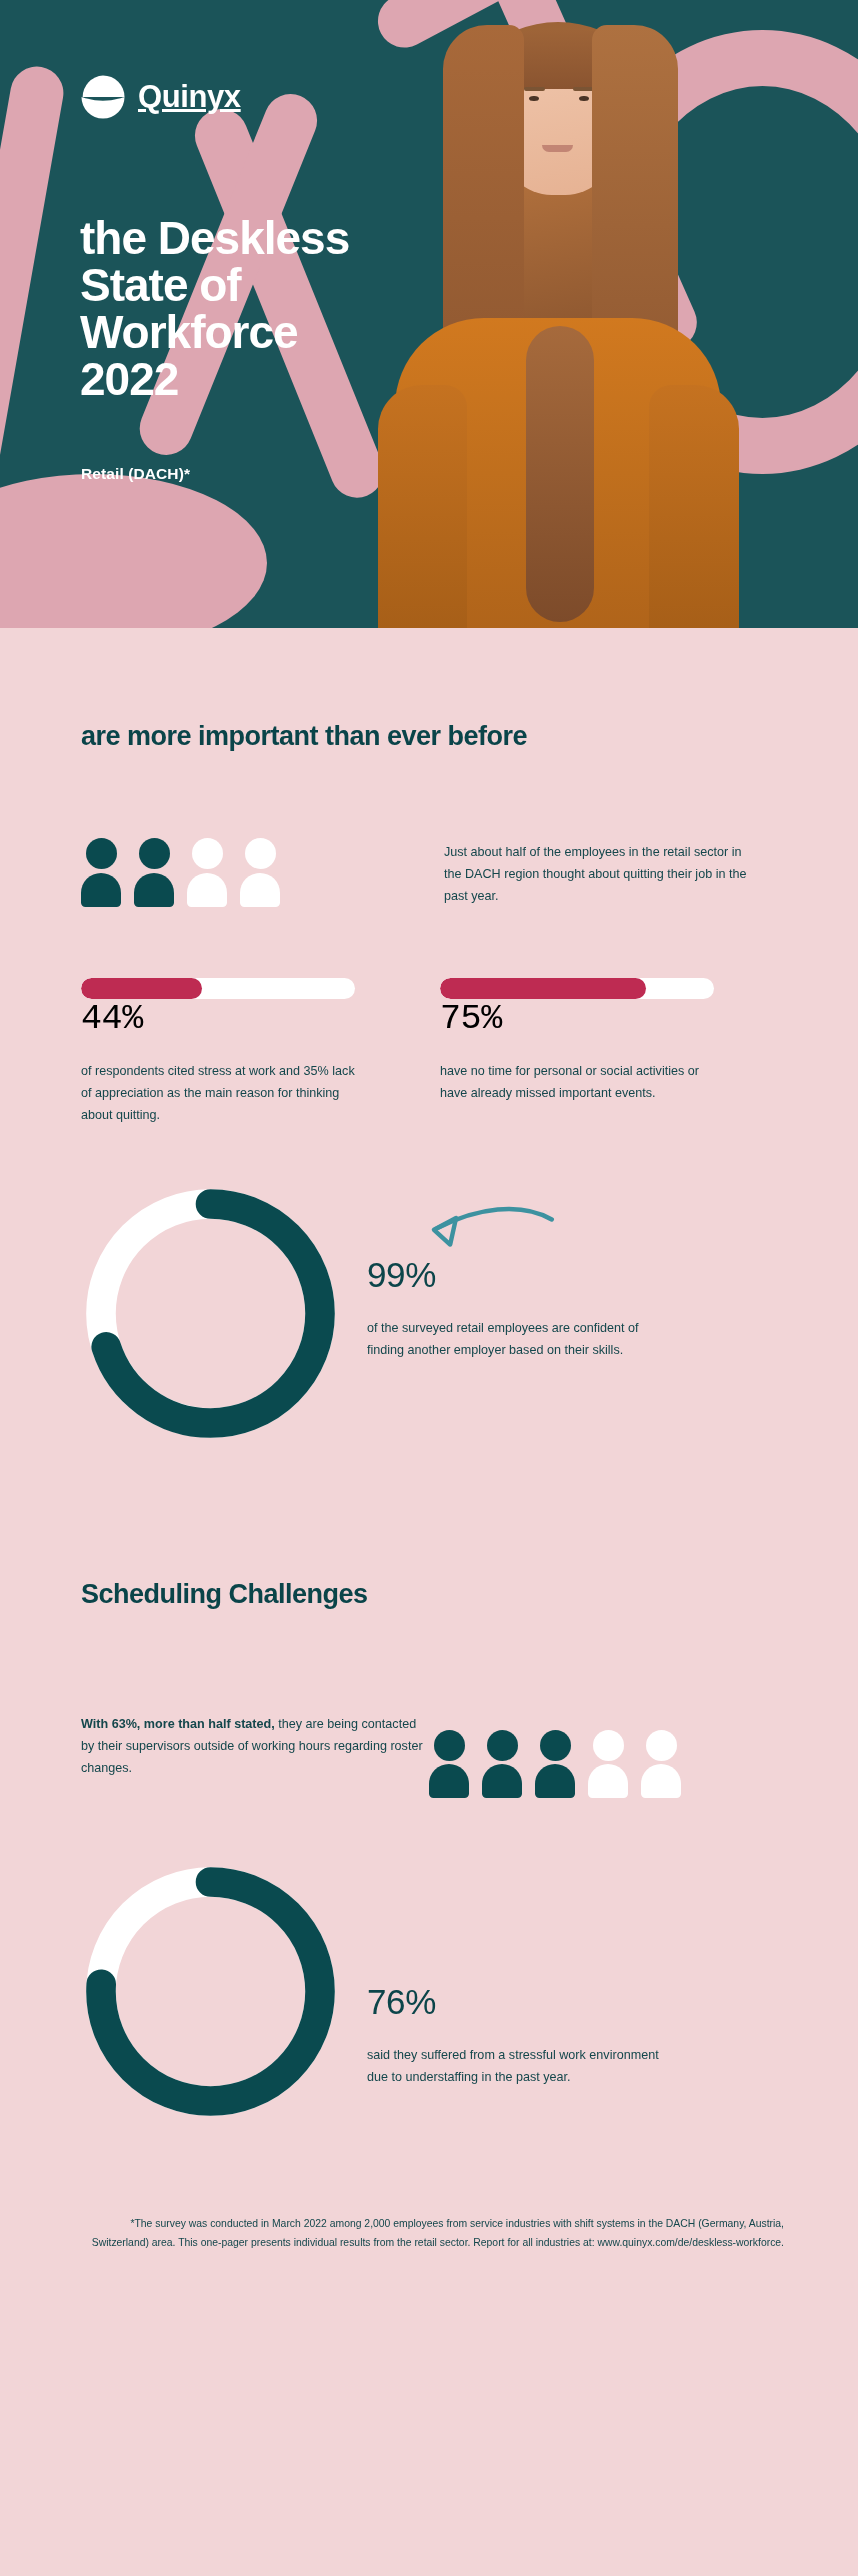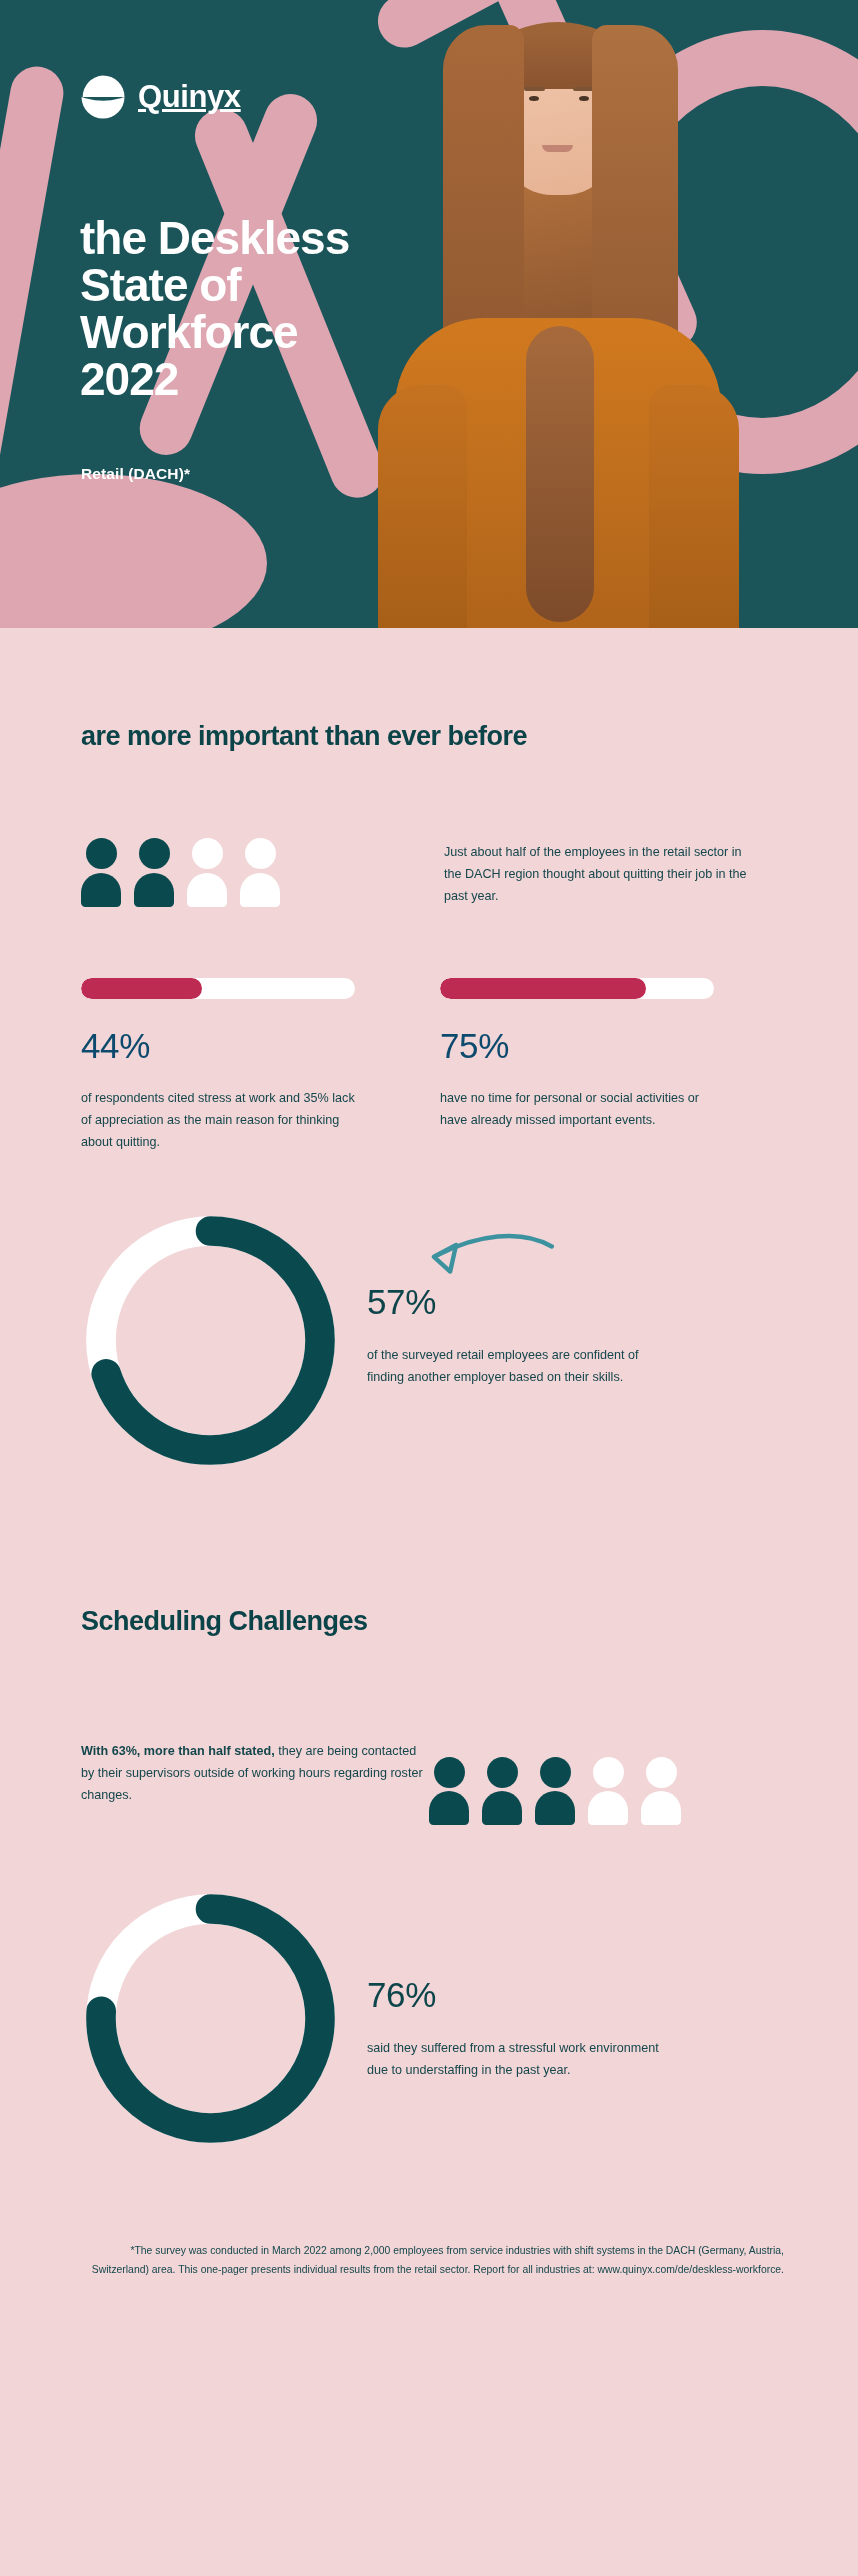--- a/index.html
+++ b/index.html
@@ -248,26 +248,25 @@
     background: #ffffff;
     border-radius: 11px;
     overflow: hidden;
   }
   .bar-fill {
     height: 100%;
     background: #be2b52;
     border-radius: 11px;
   }
   .stat-num {
-    margin-top: 27px;
-    color: #0c4a6e;
+    color: #000000;
     font-size: 35px;
     font-weight: 400;
     letter-spacing: -0.4px;
-    font-family: Liberation Sans, sans-serif;
+    font-family: Liberation Mono, monospace;
   }
   .stat-desc { margin-top: 21px; width: 275px; }
 
   
   .donut-row { display: flex; align-items: flex-start; position: relative; }
   .donut { position: relative; width: 259px; height: 259px; flex: none; }
   .donut svg { display: block; }
 
   .donut-side { padding-left: 27px; padding-top: 71px; }
   .donut-num {
@@ -289,21 +288,21 @@
 
   
   .s2-title { padding-top: 133px; }
   .s2-row {
     display: flex;
     align-items: flex-start;
     margin-top: 101px;
   }
   .s2-row .left { width: 348px; }
   .s2-row .right { padding-top: 16.3px; }
-  .s2-donut { margin-top: 64px; }
+  .s2-donut { margin-top: 64px; align-items: center; }
   .s2-donut .donut-side { padding-top: 86px; }
 
   
   .footnote {
     margin-top: 93px;
     color: #14474c;
     font-size: 10.4px;
     line-height: 19px;
     width: 703px;
     text-align: right;
@@ -416,21 +415,21 @@
         <circle id="donut-70" cx="175" cy="175" r="148" fill="none" stroke="#0a4a4f" stroke-width="40" stroke-linecap="round" transform="rotate(-90 175 175)" stroke-dasharray="650.9379978238052 929.9114254625788"></circle>
       </svg>
     </div>
     <div class="arrow-anno">
       <svg viewBox="0 0 230 110" width="170" height="81">
         <path d="M222 36 C180 12 120 20 66 48" fill="none" stroke="#3d92a0" stroke-width="6" stroke-linecap="round"></path>
         <path d="M62 50 L92 34 L84 70 Z" fill="none" stroke="#3d92a0" stroke-width="6" stroke-linejoin="round" stroke-linecap="round"></path>
       </svg>
     </div>
     <div class="donut-side">
-      <div class="donut-num">57%</div>
+      <div class="donut-num">99%</div>
       <div class="para donut-desc">of the surveyed retail employees are confident of finding another employer based on their skills.</div>
     </div>
   </div>
 
   <div class="section-title s2-title">Scheduling Challenges</div>
 
   <div class="s2-row">
     <div class="left">
       <div class="para bold-lead">
         <b>With 63%, more than half stated,</b><span> they are being contacted by their supervisors outside of working hours regarding roster changes.</span>

